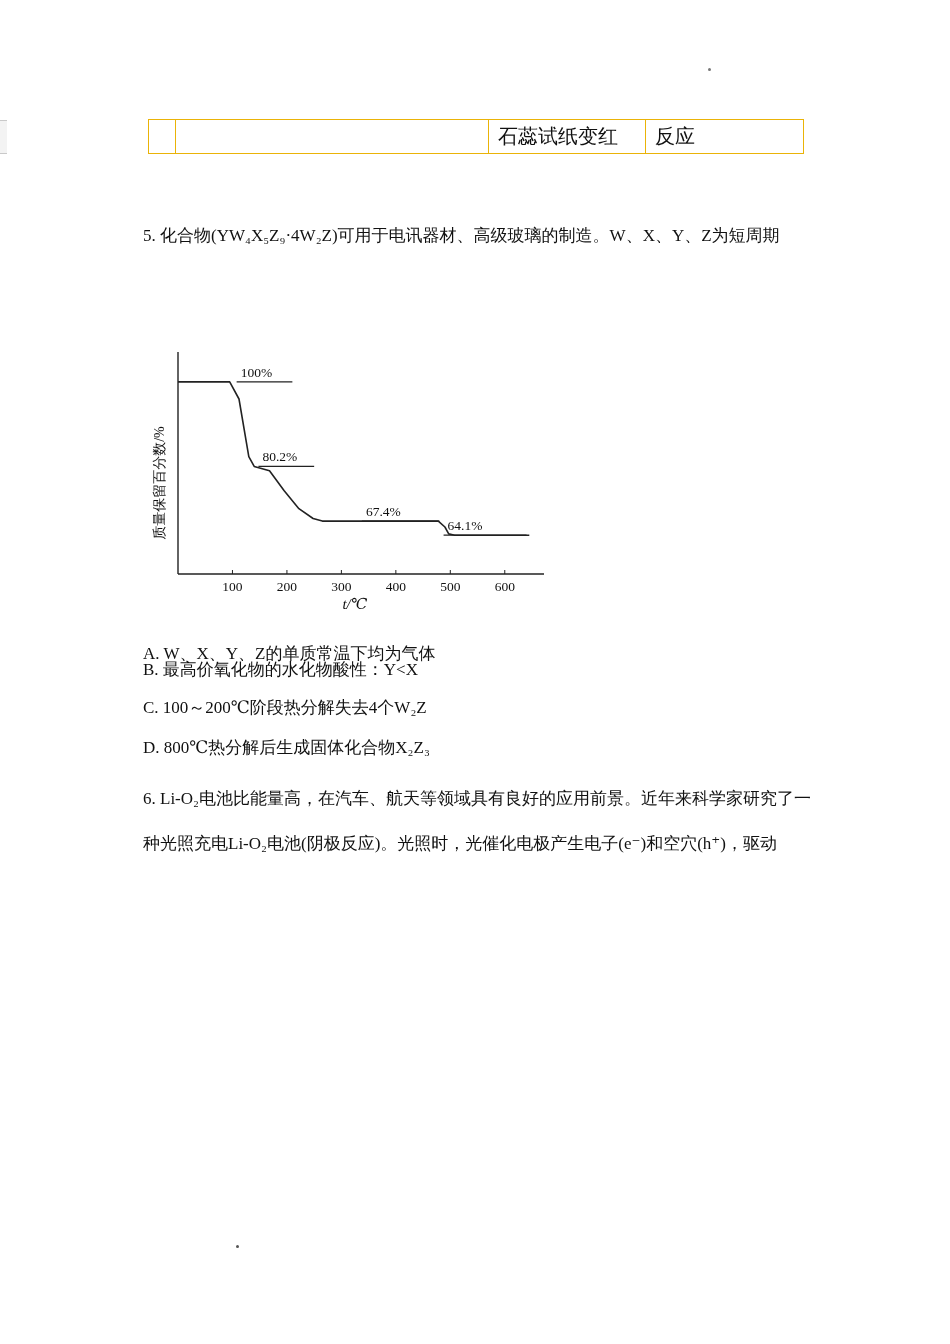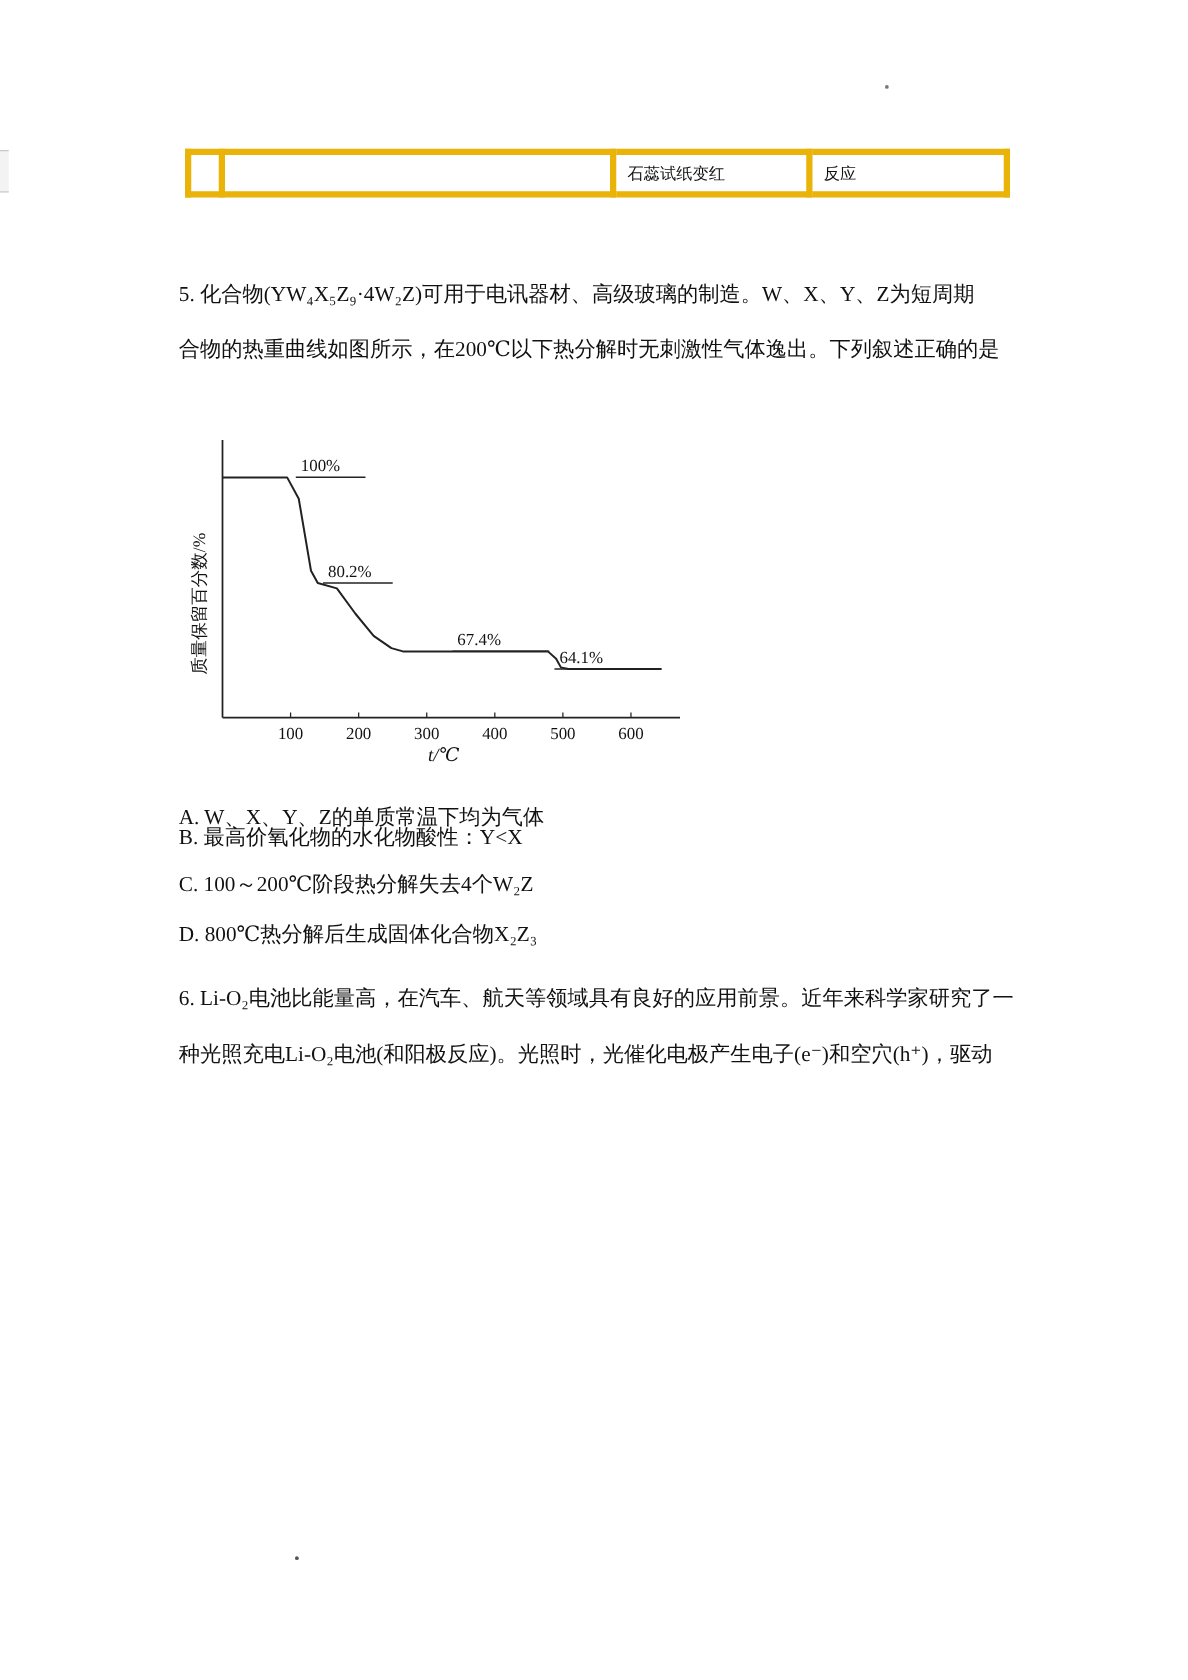--- a/index.html
+++ b/index.html
@@ -3,21 +3,21 @@
 <meta charset="utf-8">
 <style>
   *{margin:0;padding:0;box-sizing:border-box}
   html,body{background:#ffffff}
   body{font-family:"Liberation Serif","DejaVu Serif",serif;color:#111}
   .page{position:relative;width:950px;height:1344px;background:#fff;overflow:hidden}
   .abs{position:absolute}
 
   
   .frag-table{left:148px;top:119px;border-collapse:collapse}
-  .frag-table td{border:5px solid #eab308;height:34px;font-size:13px;padding:2px 9px;vertical-align:middle;white-space:nowrap}
+  .frag-table td{border:1px solid #eab308;height:34px;font-size:20px;padding:2px 9px;vertical-align:middle;white-space:nowrap}
   .frag-table .c0{width:27px}
   .frag-table .c1{width:313px}
   .frag-table .c2{width:157px}
   .frag-table .c3{width:158px}
 
   
   .edge-artifact{left:0;top:120px;width:7px;height:34px;border-top:1px solid #c9c9c9;border-bottom:1px solid #c9c9c9;background:#f3f3f3}
 
   
   .answer-row{left:143px;top:186px;width:680px;height:24px;font-size:17px}
@@ -68,21 +68,20 @@
       <td class="c1"></td>
       <td class="c2">石蕊试纸变红</td>
       <td class="c3">反应</td>
     </tr>
   </tbody>
     </table>
 
 
   <div class="abs qblock q5-block">
     <div class="ln">5. 化合物(YW₄X₅Z₉·4W₂Z)可用于电讯器材、高级玻璃的制造。W、X、Y、Z为短周期</div>
-    <div class="ln">合物的热重曲线如图所示，在200℃以下热分解时无刺激性气体逸出。下列叙述正确的是</div>
   </div>
 
   <div class="abs chart">
     <div class="chart-ylabel">质量保留百分数/%</div>
     <svg id="tg-chart" width="400" height="250">
         <line x1="30" y1="8" x2="30" y2="230" stroke="#222" stroke-width="1.4"></line>
         <line x1="30" y1="230" x2="396" y2="230" stroke="#222" stroke-width="1.4"></line>
         <line x1="84.46153846153845" y1="230" x2="84.46153846153845" y2="226" stroke="#222" stroke-width="1"></line>
         <text x="84.46153846153845" y="247" text-anchor="middle" font-size="13.5">100</text>
         <line x1="138.9230769230769" y1="230" x2="138.9230769230769" y2="226" stroke="#222" stroke-width="1"></line>
@@ -110,19 +109,19 @@
 
   <div class="abs q5-options">
     <div class="opt opt-a">A. W、X、Y、Z的单质常温下均为气体</div>
     <div class="opt opt-b">B. 最高价氧化物的水化物酸性：Y&lt;X</div>
     <div class="opt opt-c">C. 100～200℃阶段热分解失去4个W₂Z</div>
     <div class="opt opt-d">D. 800℃热分解后生成固体化合物X₂Z₃</div>
   </div>
 
   <div class="abs qblock q6-block">
     <div class="ln">6. Li-O₂电池比能量高，在汽车、航天等领域具有良好的应用前景。近年来科学家研究了一</div>
-    <div class="ln">种光照充电Li-O₂电池(和阳极反应)。光照时，光催化电极产生电子(e⁻)和空穴(h⁺)，驱动</div>
+    <div class="ln">种光照充电Li-O₂电池(阴极反应)。光照时，光催化电极产生电子(e⁻)和空穴(h⁺)，驱动</div>
   </div>
 
   <div class="abs dot dot1"></div>
   <div class="abs dot dot2"></div>
 
 </div>
 
 </body></html>

